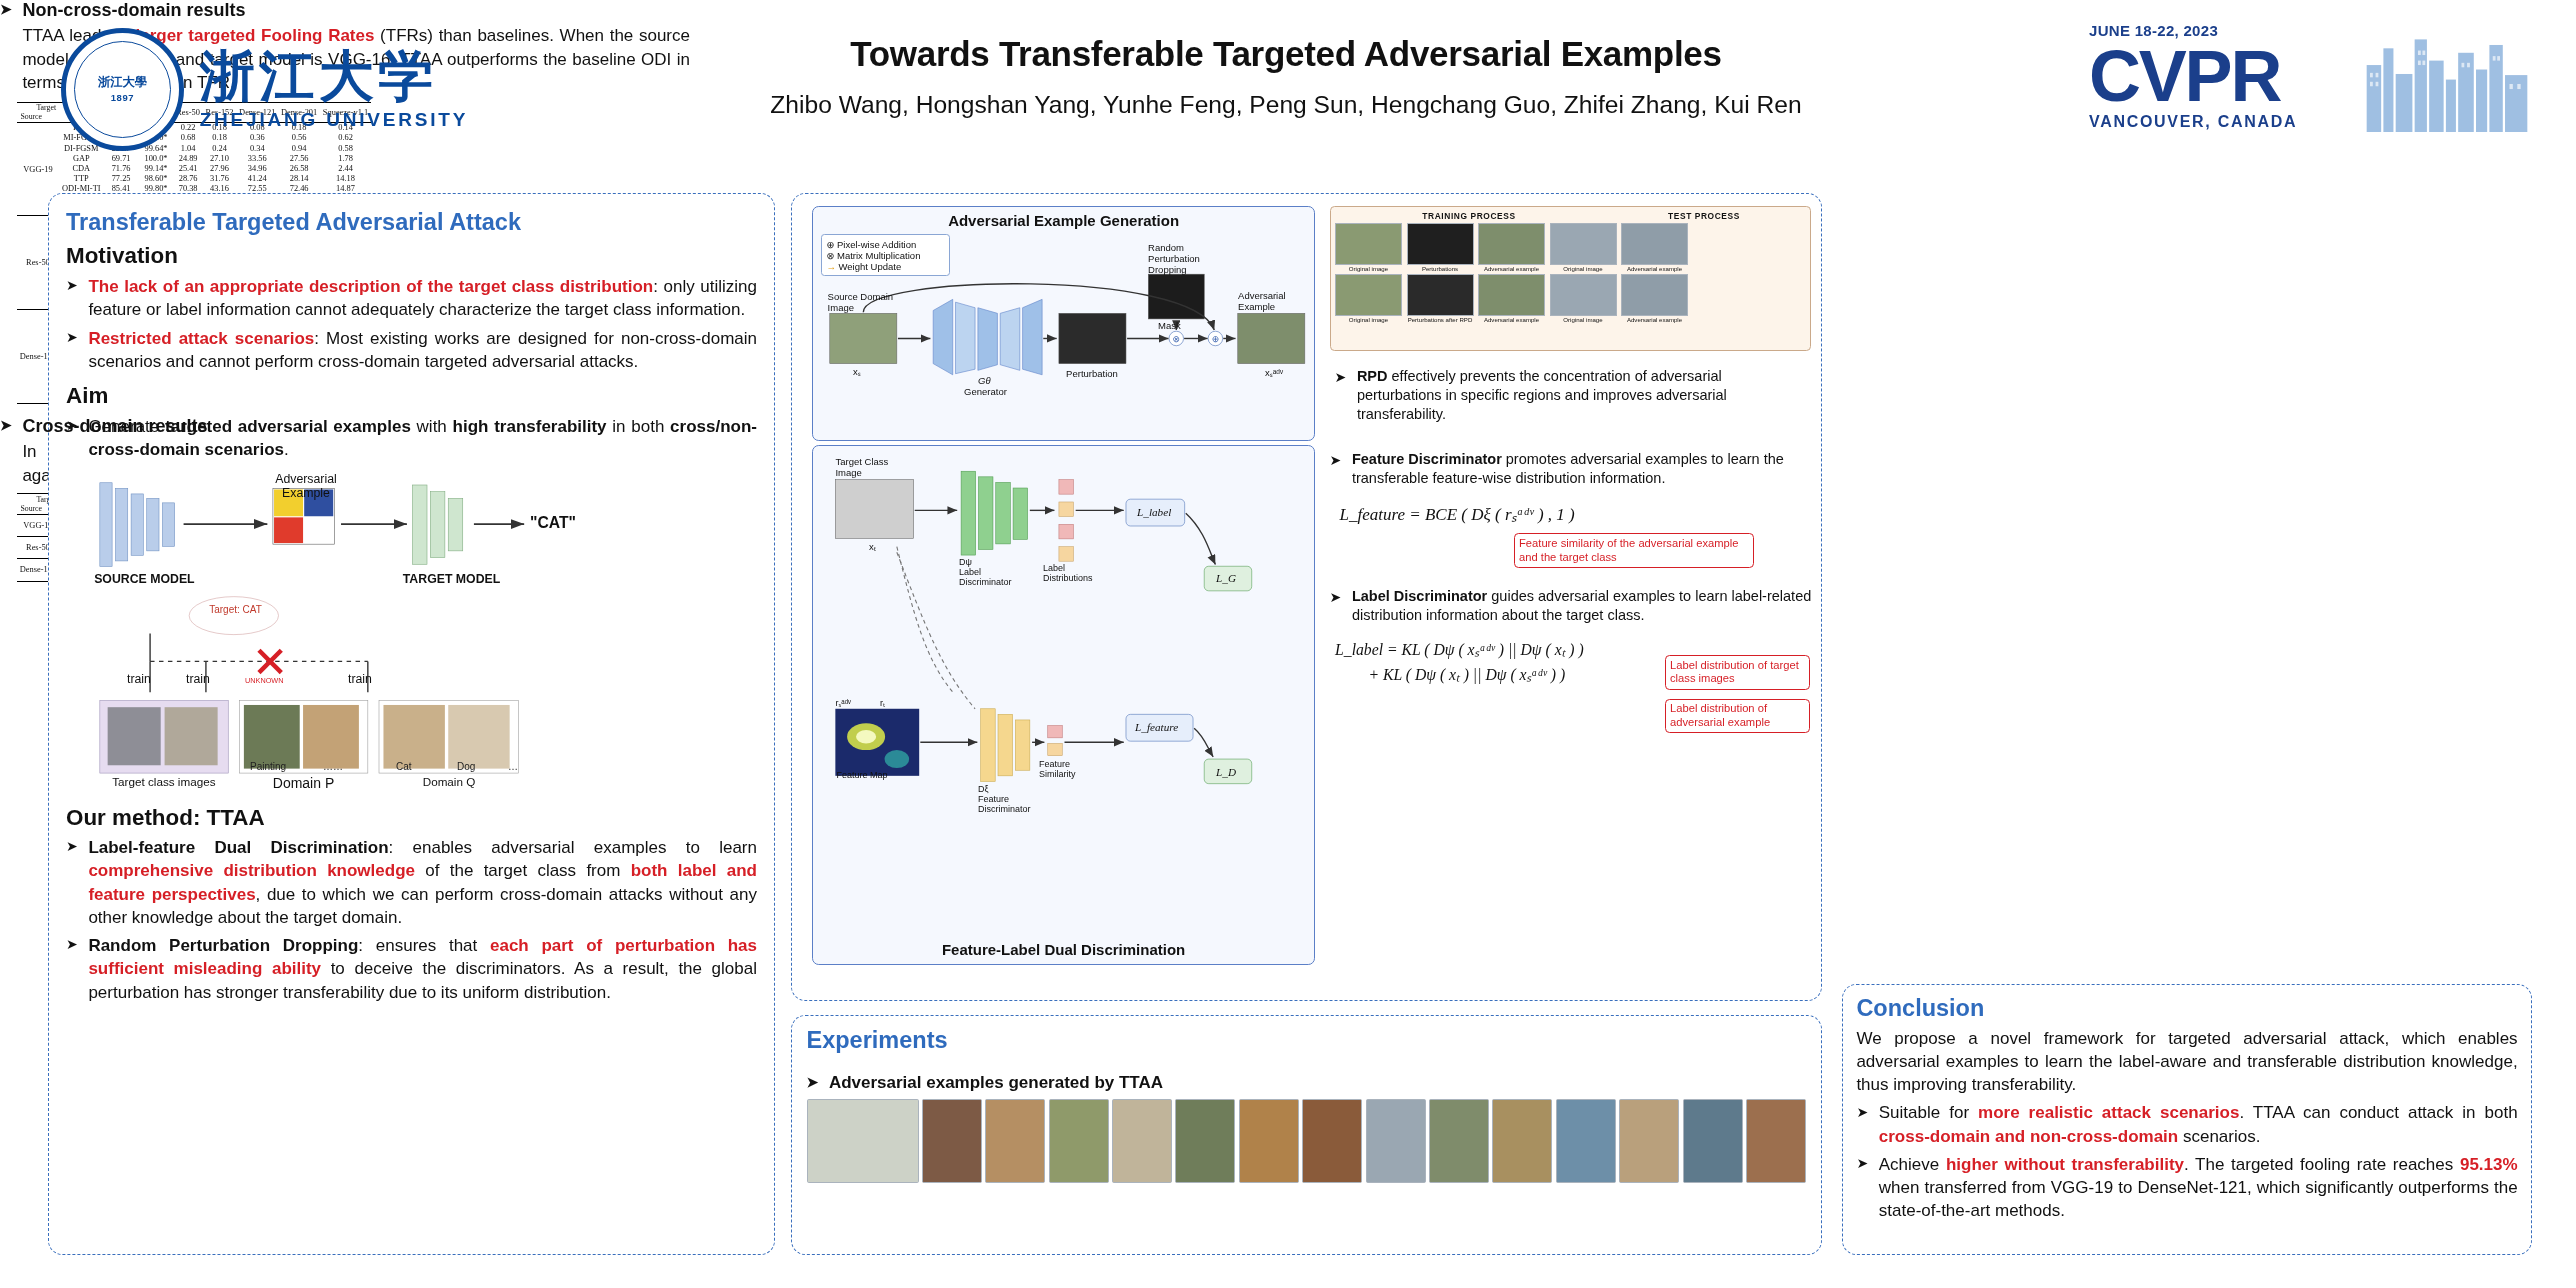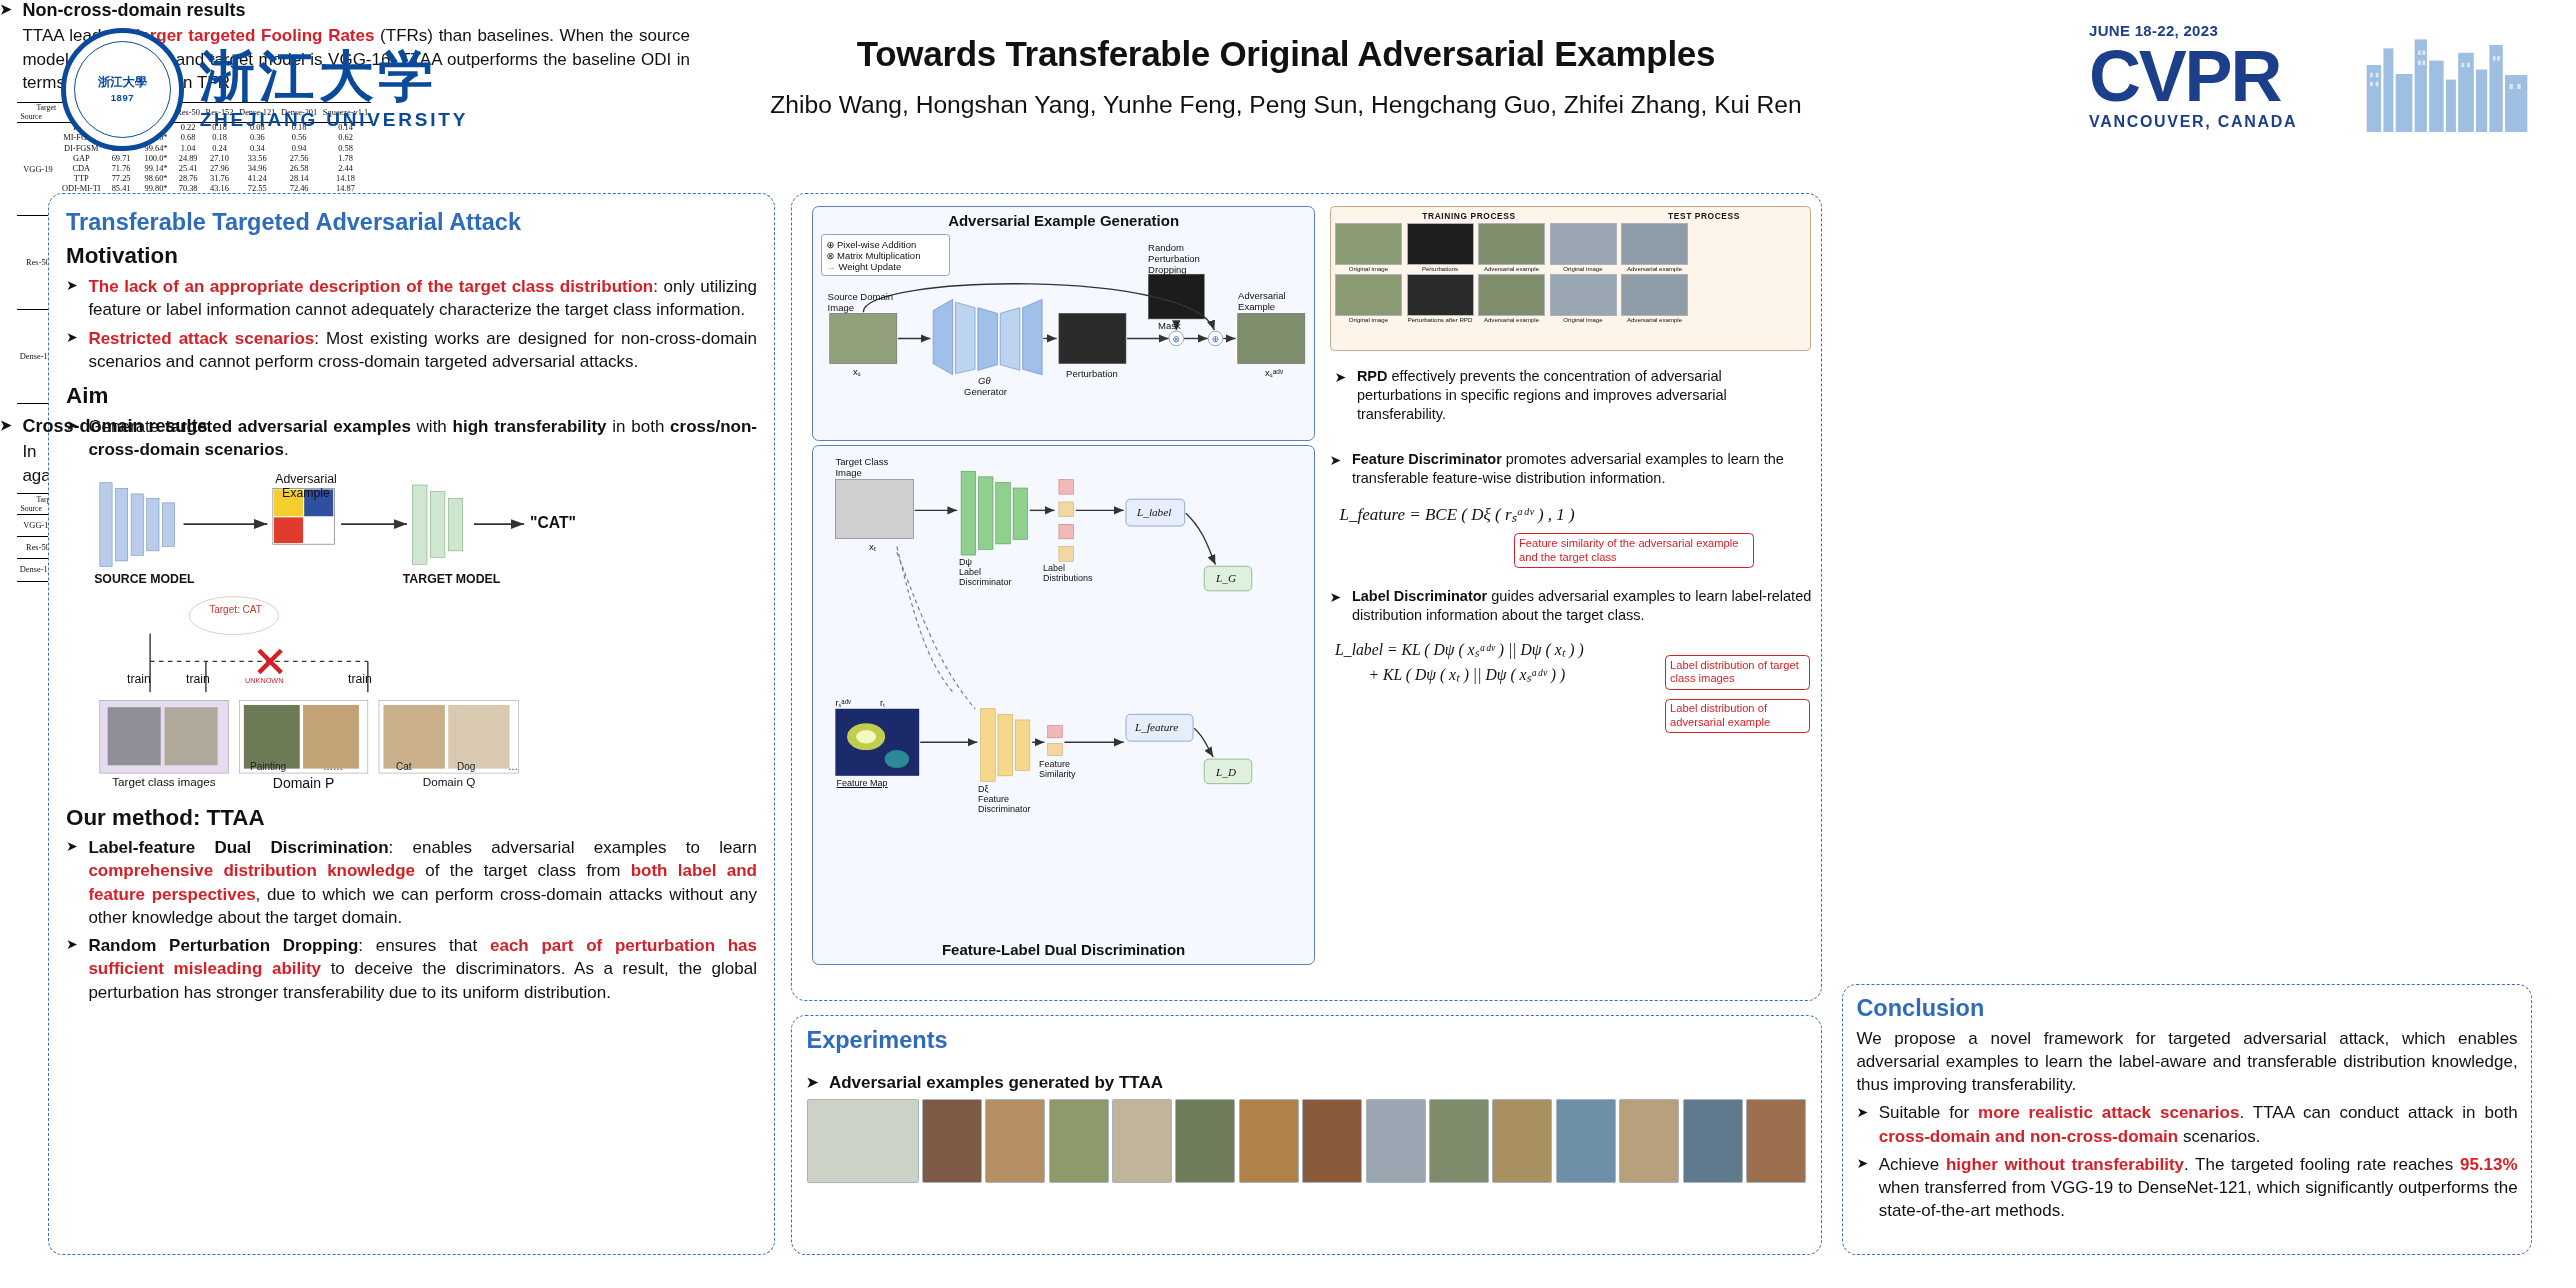--- a/index.html
+++ b/index.html
@@ -116,21 +116,21 @@
         <div class="seal-year">1897</div>
       </div>
     </div>
     <div class="zju-text">
       <div class="zju-cn">浙江大学</div>
       <div class="zju-en">ZHEJIANG UNIVERSITY</div>
     </div>
   </div>
 
   <div class="title-block">
-    <div class="poster-title">Towards Transferable Original Adversarial Examples</div>
+    <div class="poster-title">Towards Transferable Targeted Adversarial Examples</div>
     <div class="poster-authors">Zhibo Wang, Hongshan Yang, Yunhe Feng, Peng Sun, Hengchang Guo, Zhifei Zhang, Kui Ren</div>
   </div>
 
   <div class="cvpr-block">
     <svg class="skyline" viewBox="0 0 300 190">
       <g fill="#8fb4dd">
         <rect x="6" y="70" width="26" height="120"></rect>
           <rect x="36" y="40" width="18" height="150"></rect>
         <rect x="58" y="86" width="30" height="104"></rect>
           <rect x="92" y="24" width="22" height="166"></rect>
@@ -461,21 +461,21 @@
       <div style="position:absolute;left:22.4px;top:10px;width:84px;font-size:9.5px;white-space:pre-line;">Target Class
 Image</div>
       <div style="position:absolute;left:56px;top:94px;font-size:9.5px;">xₜ</div>
       <div style="position:absolute;left:146px;top:111px;width:73px;font-size:9px;white-space:pre-line;line-height:1.15;">Dψ
 Label
 Discriminator</div>
       <div style="position:absolute;left:230px;top:117px;width:56px;font-size:9px;white-space:pre-line;line-height:1.15;">Label
 Distributions</div>
       <div style="position:absolute;left:324px;top:60px;font-size:11.2px;font-style:italic;font-family:'Liberation Serif',serif;">L_label</div>
       <div style="position:absolute;left:403px;top:126px;font-size:11.2px;font-style:italic;font-family:'Liberation Serif',serif;">L_G</div>
-      <div style="position:absolute;left:23.5px;top:332px;font-size:9px;text-decoration:underline;">Feature Map</div>
+      <div style="position:absolute;left:23.5px;top:324px;font-size:9px;">Feature Map</div>
       <div style="position:absolute;left:22.4px;top:250px;font-size:9px;">rₛᵃᵈᵛ</div>
       <div style="position:absolute;left:67px;top:250px;font-size:9px;">rₜ</div>
       <div style="position:absolute;left:165px;top:338px;width:61px;font-size:9px;white-space:pre-line;line-height:1.15;">Dξ
 Feature
 Discriminator</div>
       <div style="position:absolute;left:226px;top:313px;width:50px;font-size:9px;white-space:pre-line;line-height:1.15;">Feature
 Similarity</div>
       <div style="position:absolute;left:322px;top:275px;font-size:11.2px;font-style:italic;font-family:'Liberation Serif',serif;">L_feature</div>
       <div style="position:absolute;left:403px;top:320px;font-size:11.2px;font-style:italic;font-family:'Liberation Serif',serif;">L_D</div>
       <div class="pipe-cap" style="position:absolute;left:0;bottom:5.6px;width:100%;">Feature-Label Dual Discrimination</div>

